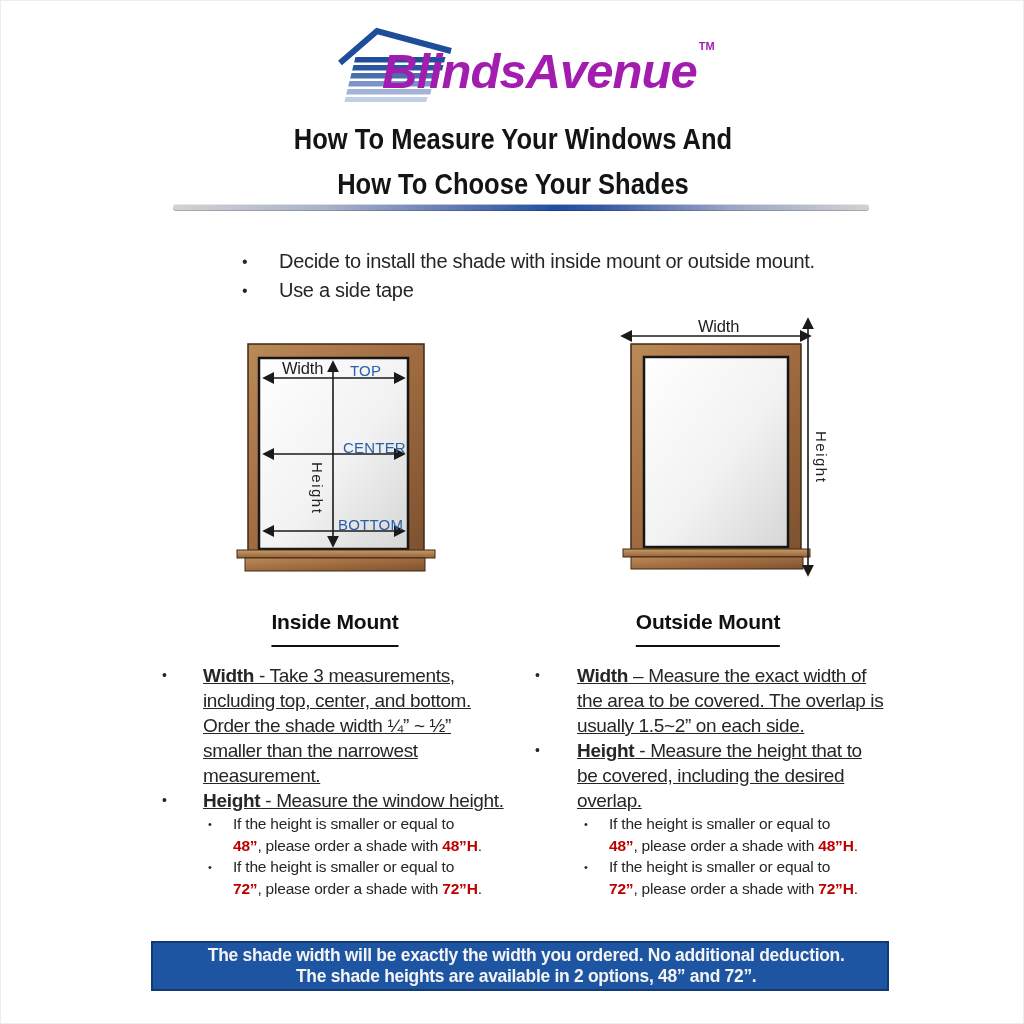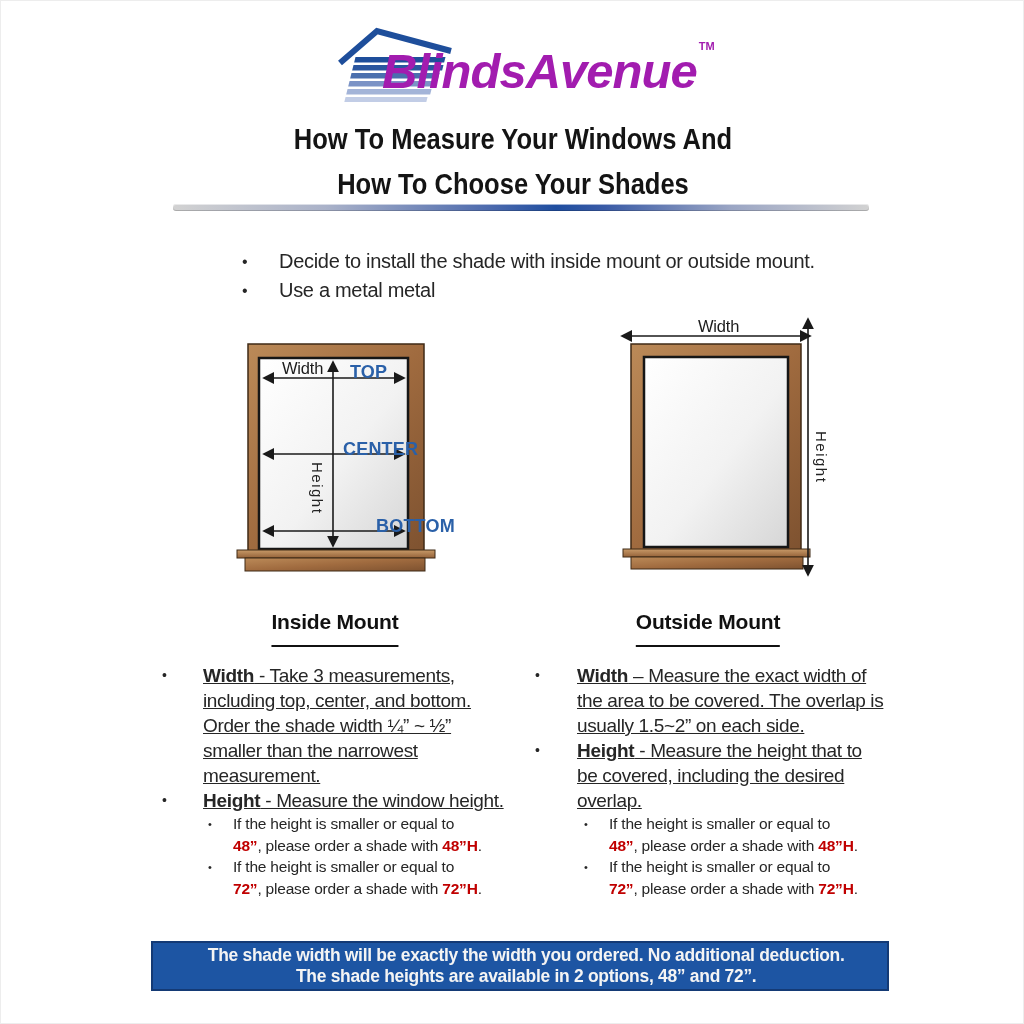--- a/index.html
+++ b/index.html
@@ -25,21 +25,21 @@
     background:linear-gradient(90deg,#d2d2d2 0%,#aab2c9 22%,#4f6cae 45%,#1f4ea0 55%,#3a5ba6 62%,#9aa5c4 80%,#d2d2d2 100%);
     box-shadow:inset 0 1px 0 rgba(255,255,255,.55), inset 0 -1px 0 rgba(0,0,0,.18);
   }
   
   .intro{position:absolute;left:231px;top:246px;font-size:20px;line-height:29px;letter-spacing:-0.3px;color:#262626;}
   .intro .row{display:flex;}
   .intro .dot{flex:none;width:37px;text-align:left;padding-left:10px;font-size:16px;}
   
   .diag{position:absolute;}
   .dlabel{position:absolute;color:#1c1c1c;font-size:16.5px;letter-spacing:-0.2px;white-space:nowrap;}
-  .dlabel.blue{color:#2a60a8;font-weight:bold;font-size:18px;letter-spacing:0.2px;}
+  .dlabel.blue{color:#2a60a8;font-weight:normal;font-size:15px;letter-spacing:0.2px;}
   .dlabel.vert{writing-mode:vertical-rl;font-size:15px;letter-spacing:1.5px;color:#222;}
   
   .mount{position:absolute;top:609px;transform:translateX(-50%);font-size:21px;font-weight:bold;color:#111;
     border-bottom:2.5px solid #111;padding-bottom:11px;letter-spacing:-0.2px;white-space:nowrap;}
   
   .col{position:absolute;top:662px;font-size:19px;line-height:25px;letter-spacing:-0.35px;color:#262626;}
   .col .main{display:flex;}
   .col .main .dot{flex:none;font-size:14px;}
   .col .main .txt{white-space:pre-line;text-decoration:underline;}
   .col .sub{display:flex;font-size:15.5px;line-height:21.5px;letter-spacing:-0.2px;}
@@ -109,38 +109,38 @@
   </div>
   <div class="divider"></div>
 
   <div class="intro">
     <div class="row">
       <span class="dot">•</span>
       <span>Decide to install the shade with inside mount or outside mount.</span>
     </div>
     <div class="row">
       <span class="dot">•</span>
-      <span>Use a metal metal</span>
+      <span>Use a side tape</span>
     </div>
   </div>
 
   <svg class="diag" style="left:230px;top:338px;" width="210" height="240" viewBox="0 0 210 240">
     <rect x="17" y="5" width="176" height="207" fill="url(#woodGrad)" stroke="#3f2a16" stroke-width="1.5"></rect>
     <rect x="28" y="19" width="149" height="191" fill="url(#glassGrad)" stroke="#161616" stroke-width="2.5"></rect>
     <rect x="6" y="211" width="198" height="8" fill="url(#woodGrad2)" stroke="#3f2a16" stroke-width="1"></rect>
     <rect x="14" y="219" width="180" height="13" fill="url(#woodGrad)" stroke="#3f2a16" stroke-width="1"></rect>
     <line x1="102" y1="23" x2="102" y2="207" stroke="#1a1a1a" stroke-width="1.6" marker-start="url(#ah)" marker-end="url(#ah)"></line>
     <line x1="33" y1="39" x2="173" y2="39" stroke="#1a1a1a" stroke-width="1.6" marker-start="url(#ah)" marker-end="url(#ah)"></line>
     <line x1="33" y1="115" x2="173" y2="115" stroke="#1a1a1a" stroke-width="1.6" marker-start="url(#ah)" marker-end="url(#ah)"></line>
     <line x1="33" y1="192" x2="173" y2="192" stroke="#1a1a1a" stroke-width="1.6" marker-start="url(#ah)" marker-end="url(#ah)"></line>
   </svg>
   <div class="dlabel" style="left:281px;top:358px;">Width</div>
   <div class="dlabel blue" style="left:349px;top:361px;">TOP</div>
   <div class="dlabel blue" style="left:342px;top:438px;">CENTER</div>
-  <div class="dlabel blue" style="left:337px;top:515px;margin-left:38px;">BOTTOM</div>
+  <div class="dlabel blue" style="left:337px;top:515px;">BOTTOM</div>
   <div class="dlabel vert" style="left:308px;top:461px;">Height</div>
 
   <svg class="diag" style="left:605px;top:310px;" width="230" height="280" viewBox="0 0 230 280">
     <rect x="25" y="33" width="170" height="206" fill="url(#woodGrad)" stroke="#3f2a16" stroke-width="1.5"></rect>
     <rect x="38" y="46" width="144" height="190" fill="url(#glassGrad)" stroke="#161616" stroke-width="2.5"></rect>
     <rect x="17" y="238" width="187" height="8" fill="url(#woodGrad2)" stroke="#3f2a16" stroke-width="1"></rect>
     <rect x="25" y="246" width="172" height="12" fill="url(#woodGrad)" stroke="#3f2a16" stroke-width="1"></rect>
     <line x1="16" y1="25" x2="204" y2="25" stroke="#1a1a1a" stroke-width="1.6" marker-start="url(#ah)" marker-end="url(#ah)"></line>
     <line x1="202" y1="8" x2="202" y2="264" stroke="#1a1a1a" stroke-width="1.6" marker-start="url(#ah)" marker-end="url(#ah)"></line>
   </svg>

